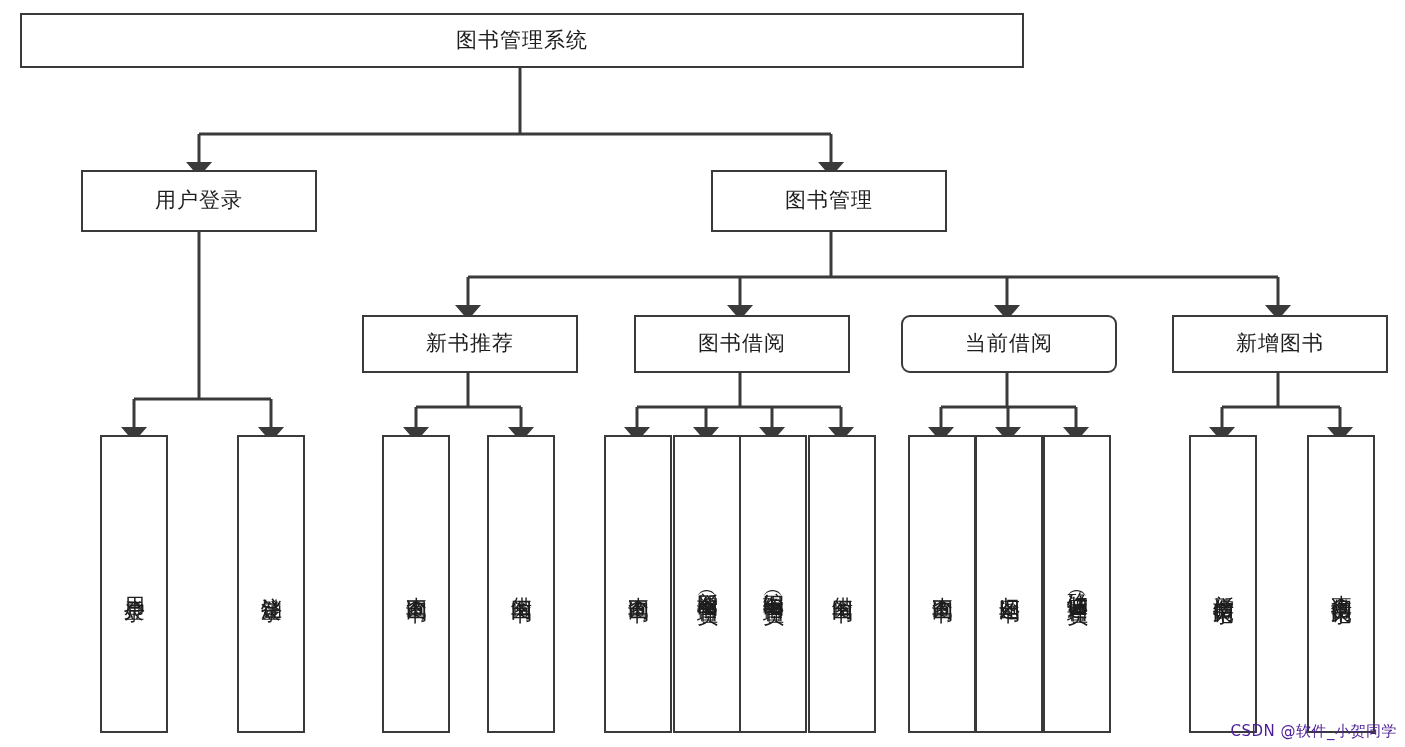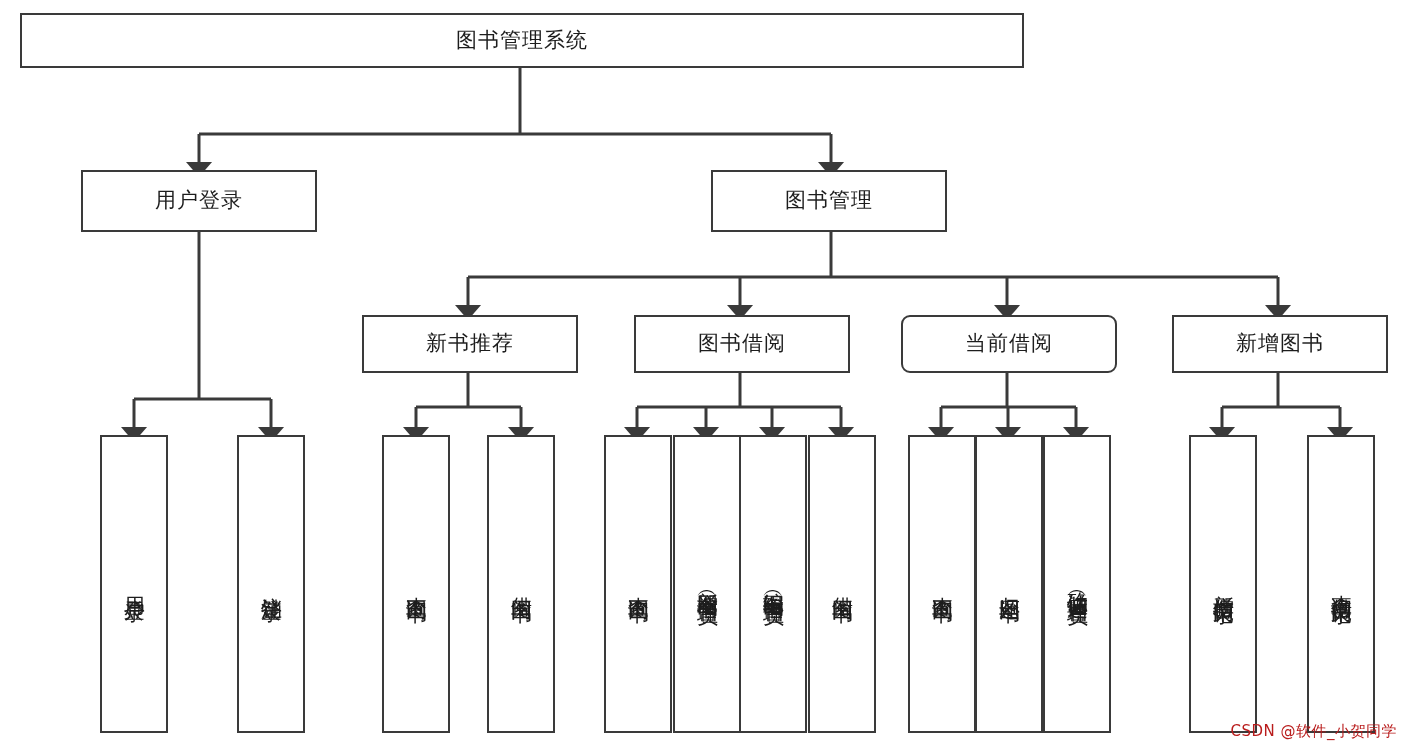--- a/index.html
+++ b/index.html
@@ -53,21 +53,21 @@
     line-height: 1.18;
     letter-spacing: 2px;
     white-space: nowrap;
     max-height: 272px;
   }
   .watermark {
     position: absolute;
     right: 8px;
     bottom: 6px;
     font-size: 15px;
-    color: #b91c1c;
+    color: #4c1d95;
     letter-spacing: 0.5px;
     white-space: nowrap;
     font-family: "DejaVu Sans", "Liberation Sans", sans-serif;
   }
 </style>
 </head>
 <body>
 
 <div id="canvas">
 

